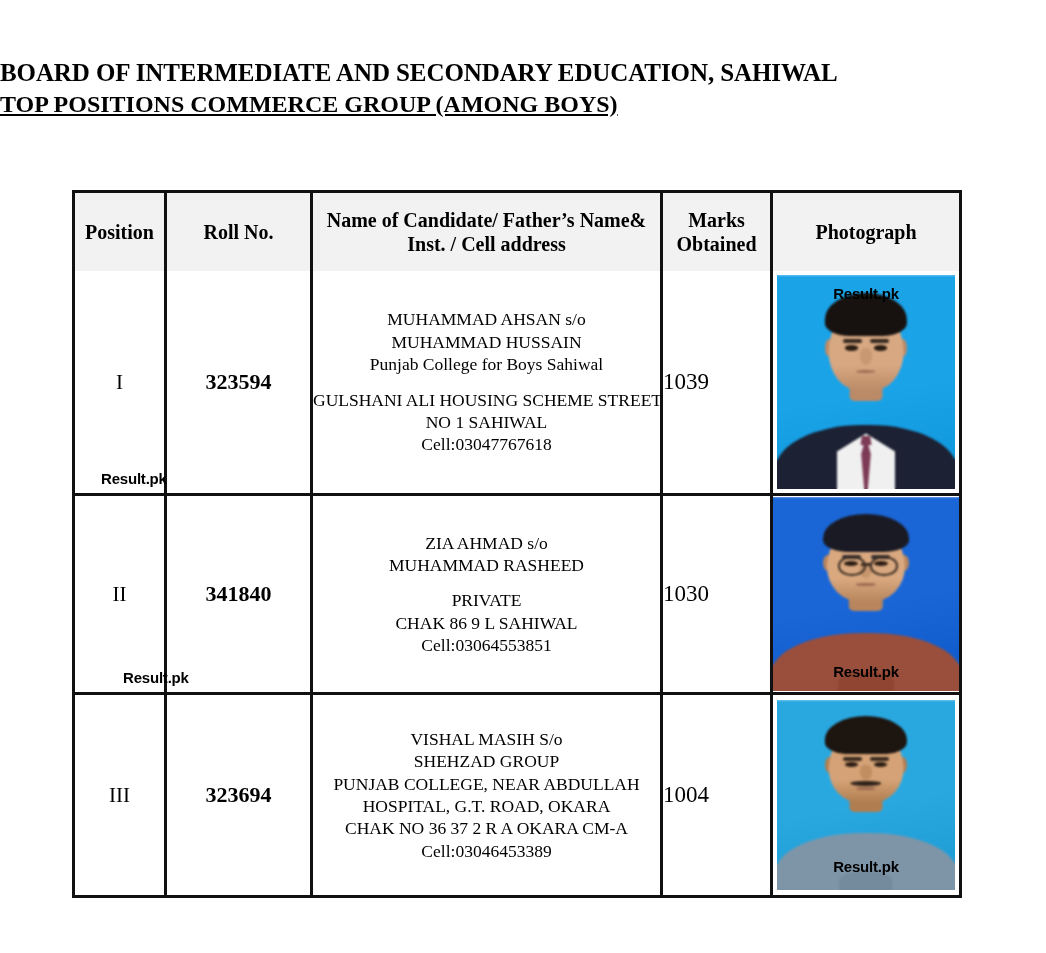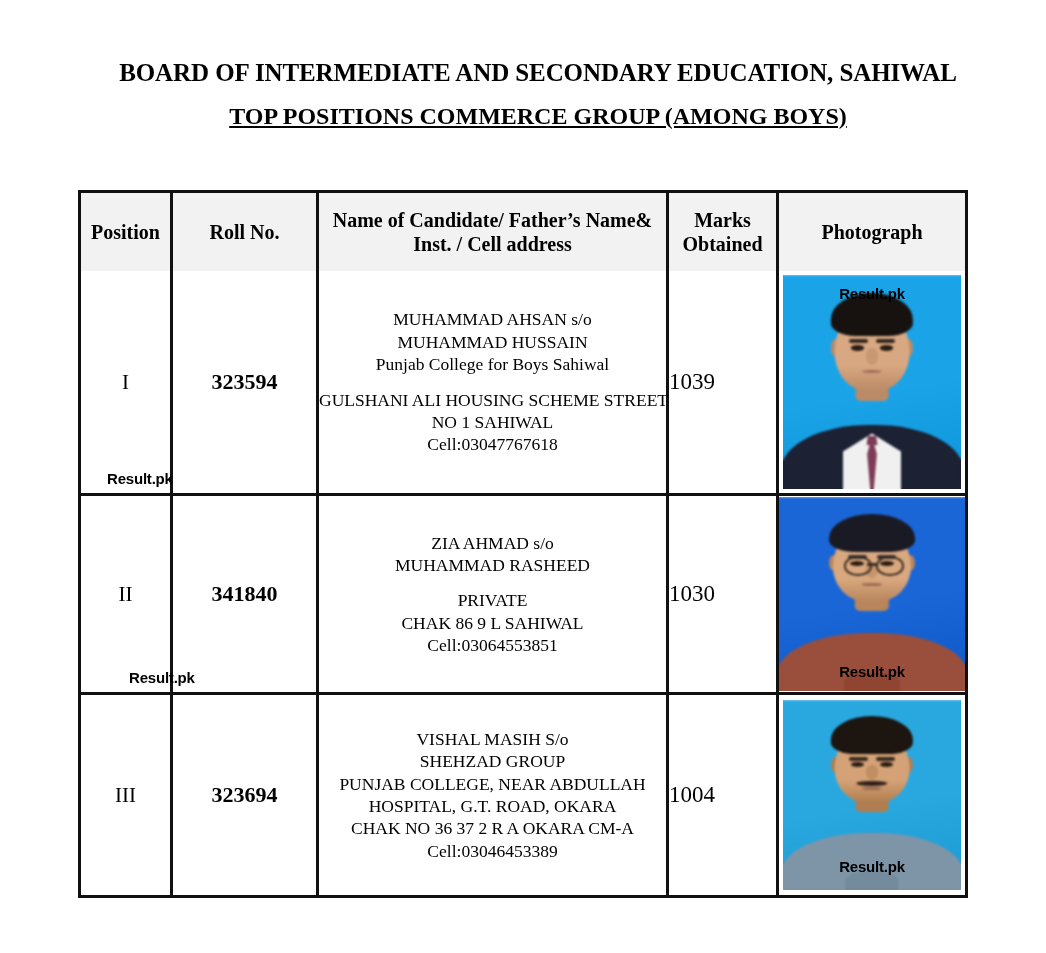--- a/index.html
+++ b/index.html
@@ -13,22 +13,20 @@
     height: 953px;
     font-family: "Liberation Serif", serif;
     color: #000000;
     overflow: hidden;
     position: relative;
   }
 
   
   .doc-header {
     padding-top: 58px;
-    text-align: center;
-    padding-left: 30px;
   }
   .title-line-1 {
     font-family: "Liberation Serif", serif;
     font-weight: bold;
     font-size: 25px;
     letter-spacing: -0.1px;
     line-height: 1.18;
     white-space: nowrap;
   }
   .title-line-2 {
@@ -37,30 +35,30 @@
     font-size: 23px;
     line-height: 1.3;
     margin-top: 2px;
     white-space: nowrap;
   }
   .title-line-3 {
     font-family: "Liberation Serif", serif;
     font-weight: bold;
     font-size: 24px;
     line-height: 1.25;
-    margin-top: 13px;
+    margin-top: 1px;
     text-decoration: underline;
     text-underline-offset: 2px;
     white-space: nowrap;
   }
 
   
   .table-wrap {
     position: absolute;
-    left: 78px;
+    left: 72px;
     top: 190px;
     width: 705px;
     height: 698px;
   }
   table.result-table {
     border-collapse: separate;
     border-spacing: 0;
     width: 887px;
     table-layout: fixed;
     border: 3px solid #111111;

